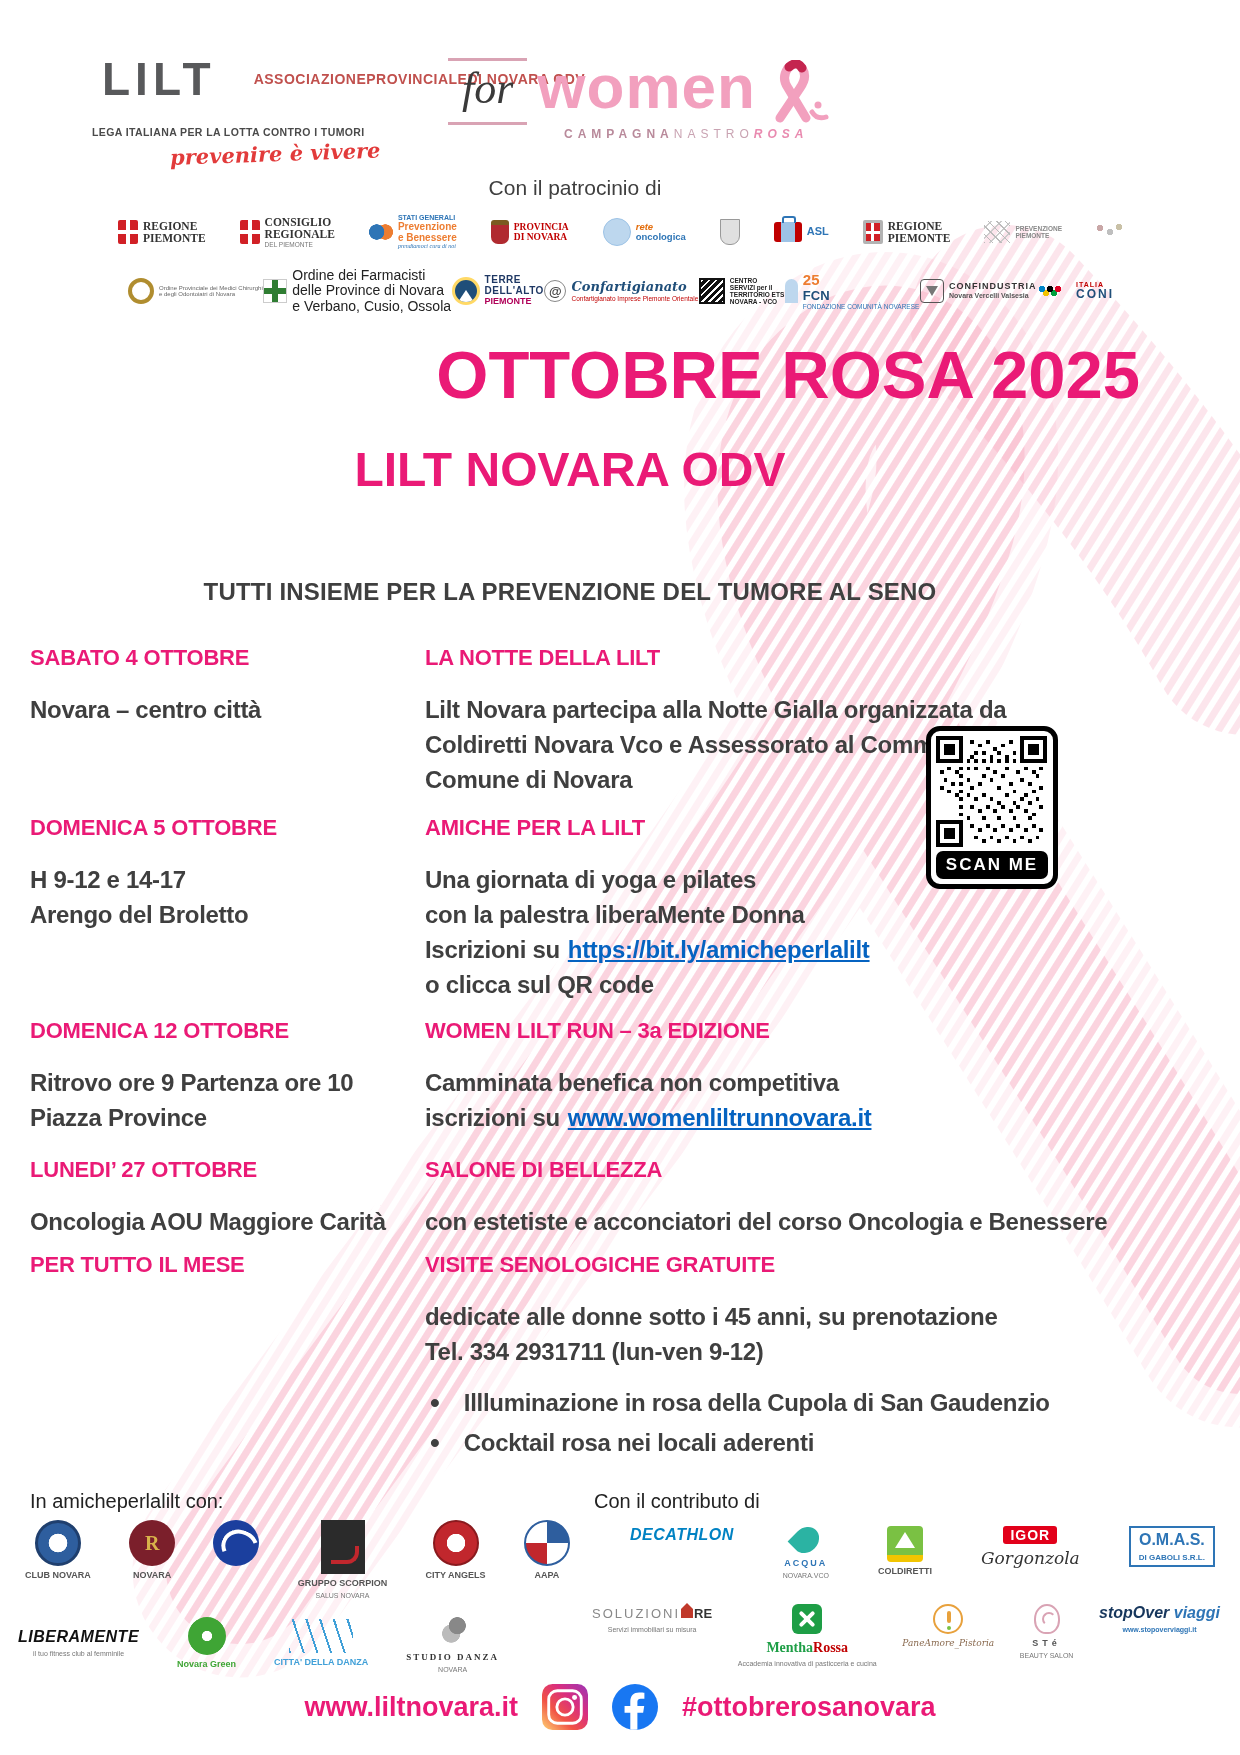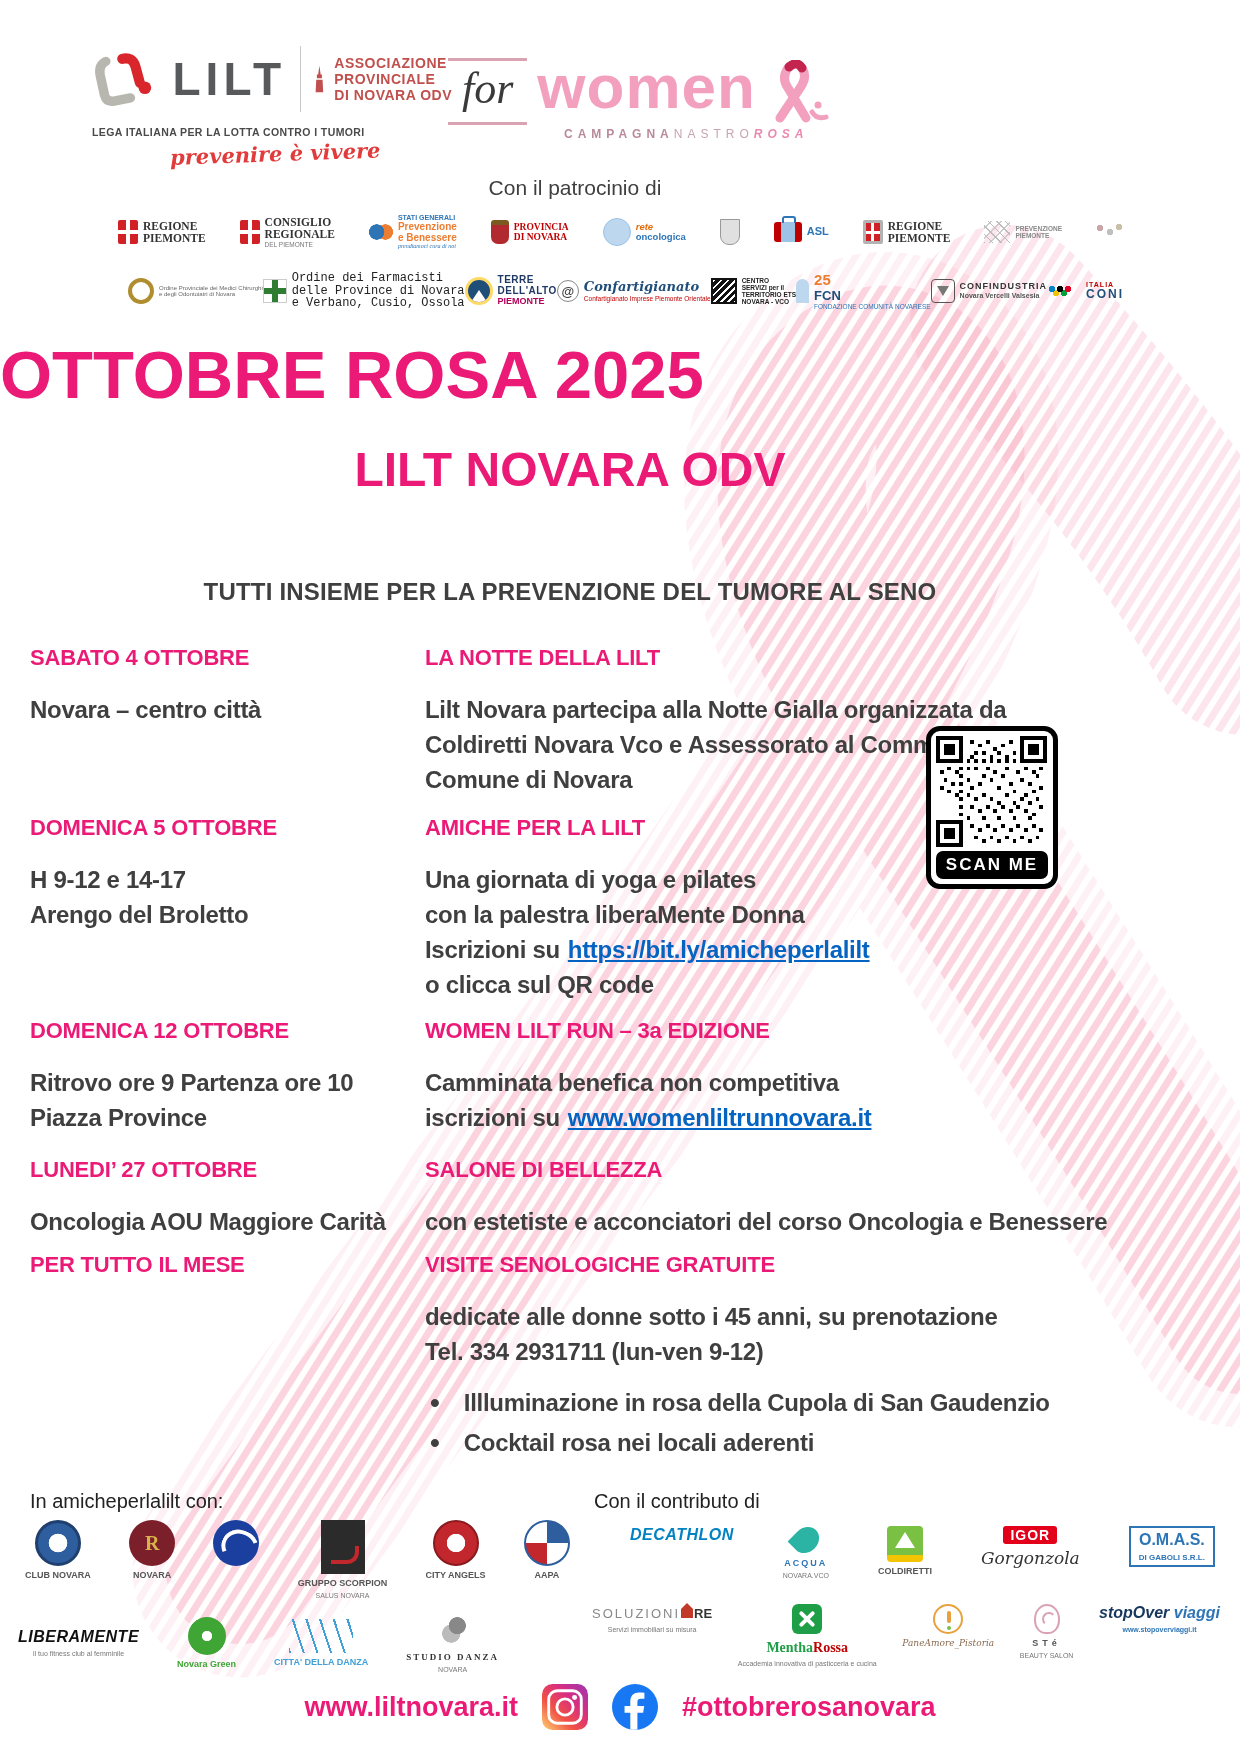--- a/index.html
+++ b/index.html
@@ -13,21 +13,21 @@
   
   .ribbon-bg{position:absolute;left:0;top:0;z-index:0;}
 
   .z{position:absolute;z-index:2;}
 
   
   .lilt{left:92px;top:36px;width:360px;}
   .lilt-row{display:flex;align-items:center;gap:10px;}
   .lilt-brand{font-size:46px;font-weight:700;color:#58595B;letter-spacing:5px;}
   .lilt-sep{width:2px;height:66px;background:#C9C9C9;margin:0 4px;}
-  .lilt-assoc{display:flex;flex-direction:column;}
+  .lilt-assoc{display:flex;flex-direction:row;text-align:right;}
   .lilt-assoc span{font-size:14px;font-weight:700;color:#C0504D;line-height:16px;letter-spacing:.5px;white-space:nowrap;}
   .lilt-org{margin-top:4px;font-size:10.5px;font-weight:700;color:#4A4A4A;letter-spacing:.4px;white-space:nowrap;}
   .lilt-tag{margin:2px 0 0 78px;font-family:"DejaVu Serif",serif;font-style:italic;font-weight:700;
             font-size:21px;color:#E23B3B;transform:rotate(-2deg);}
 
   .fw{left:448px;top:58px;width:420px;}
   .fw-row{display:flex;align-items:center;gap:10px;}
   .fw-for{font-family:"Liberation Serif",serif;font-style:italic;font-size:44px;color:#3A3A3A;
           border-top:3px solid #D9A3B4;border-bottom:3px solid #D9A3B4;padding:2px 14px 8px;}
   .fw-women{font-size:62px;font-weight:700;color:var(--soft);letter-spacing:1px;margin-top:-10px;}
@@ -50,21 +50,21 @@
   .serif .a,.serif .b{font-family:"Liberation Serif",serif;font-size:11.5px;}
   .sg .a{color:#2E75B6;font-size:7px;}
   .sg .b,.sg .s{color:#ED7D31;}
   .sg .b{font-size:10px;}
   .sg .s2{font-family:"Liberation Serif",serif;font-style:italic;font-size:6px;color:#2E75B6;}
   .pv .a,.pv .b{color:#C00000;font-family:"Liberation Serif",serif;}
   .rt .a{color:#E36C0A;font-style:italic;}
   .rt .b{color:#2E75B6;}
   .asl .a{color:#2E75B6;font-size:11px;}
   .net .a,.net .b{font-size:6.5px;color:#888;}
-  .farm .a,.farm .b,.farm .s{font-family:Liberation Mono, monospace;font-size:12px;color:#222;font-weight:400;}
+  .farm .a,.farm .b,.farm .s{font-family:Liberation Sans, sans-serif;font-size:14px;color:#222;font-weight:400;}
   .terre .a,.terre .b{color:#1F3864;font-size:10px;letter-spacing:.5px;}
   .terre .s{color:#B00058;font-size:9px;font-weight:700;}
   .confart .a{font-family:"DejaVu Serif",serif;font-style:italic;font-size:13px;color:#1F4E79;}
   .confart .s{color:#C00000;}
   .cst .a,.cst .b,.cst .s,.cst .s4{font-size:6.5px;color:#222;font-weight:700;}
   .fcn .a{color:#ED7D31;font-size:15px;}
   .fcn .b{color:#1F4E79;font-size:13px;}
   .fcn .s{color:#2E75B6;}
   .cfi .a{font-size:9px;letter-spacing:1px;}
   .cfi .b{font-size:7px;color:#555;}
@@ -105,21 +105,21 @@
   .i-conf{width:24px;height:24px;border:1.5px solid #555;border-radius:4px;position:relative;}
   .i-conf::before{content:"";position:absolute;left:5px;top:6px;border-left:6px solid transparent;border-right:6px solid transparent;border-top:10px solid #777;}
   .i-coni{width:34px;height:12px;
     background:radial-gradient(circle at 5px 4px,#0085C7 0 3px,transparent 3.5px),
                radial-gradient(circle at 13px 4px,#000 0 3px,transparent 3.5px),
                radial-gradient(circle at 21px 4px,#DF0024 0 3px,transparent 3.5px),
                radial-gradient(circle at 9px 8px,#F4C300 0 3px,transparent 3.5px),
                radial-gradient(circle at 17px 8px,#009F3D 0 3px,transparent 3.5px);}
 
   
-  .main-title{left:0;top:336px;width:1140px;margin:0;text-align:left;
+  .main-title{left:0;top:336px;width:1140px;margin:0;text-align:right;
     font-size:67px;font-weight:800;color:var(--pink);letter-spacing:0px;white-space:nowrap;}
   .sub-title{left:0;top:442px;width:1140px;margin:0;text-align:center;
     font-size:48px;font-weight:800;color:var(--pink);white-space:nowrap;}
   .tagline{left:0;top:578px;width:1140px;text-align:center;
     font-size:24px;font-weight:700;color:var(--txt);letter-spacing:.2px;white-space:nowrap;}
 
   
   .ev{white-space:nowrap;}
   .ev.l{left:30px;width:394px;}
   .ev.r{left:425px;width:700px;}

